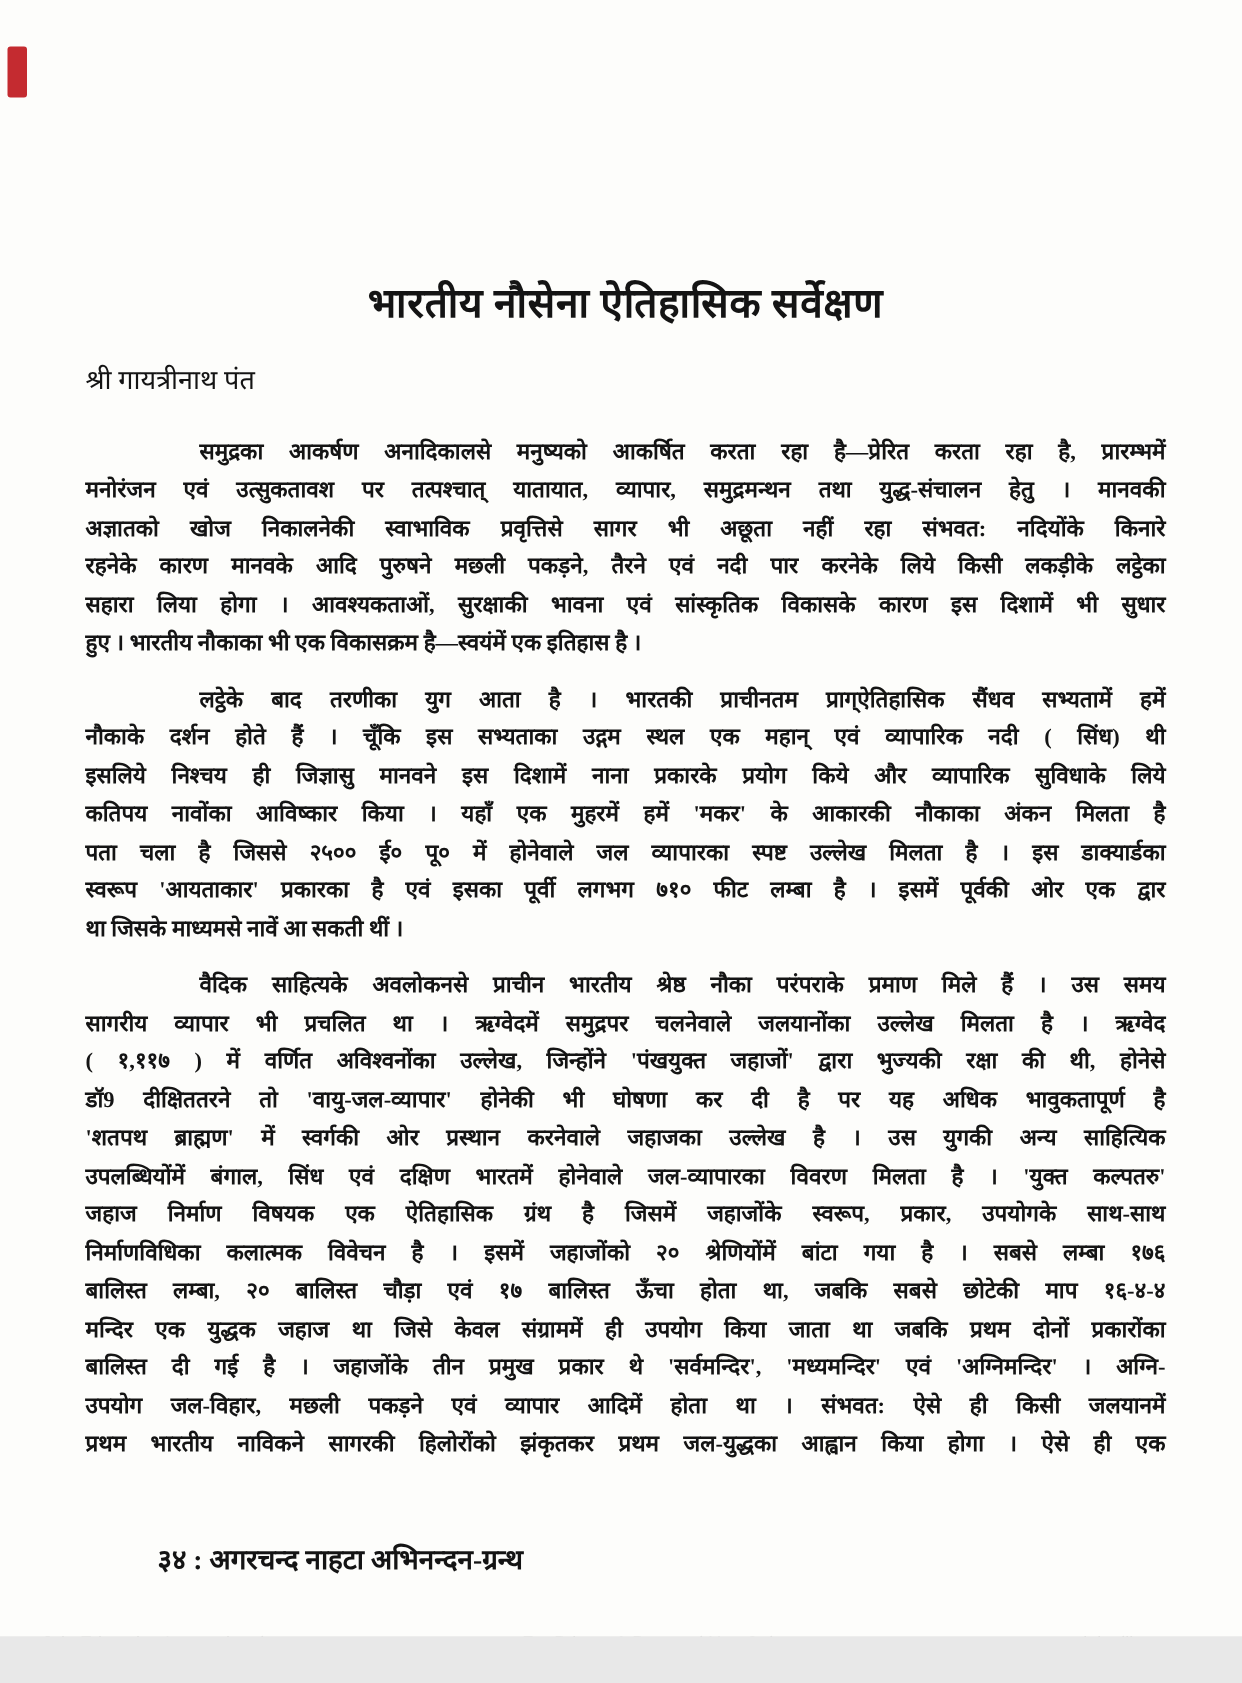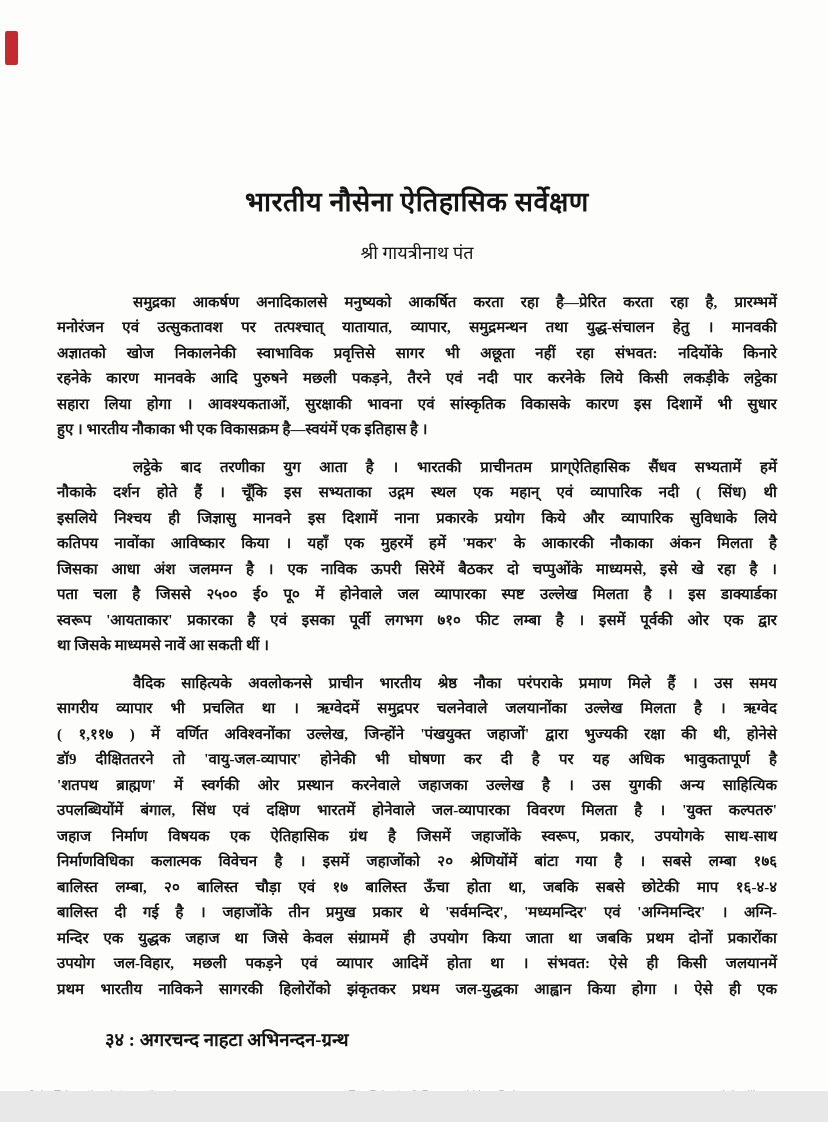--- a/index.html
+++ b/index.html
@@ -28,21 +28,21 @@
     width: 720px;
   }
   .doc-title {
     text-align: center;
     font-size: 27px;
     font-weight: 700;
     letter-spacing: 0.5px;
     line-height: 1.25;
   }
   .doc-author {
-    text-align: center;
+    text-align: left;
     font-size: 18px;
     font-weight: 500;
     margin-top: 20px;
   }
   .body-text {
     margin-top: 26px;
     font-size: 15px;
     font-weight: 700;
     line-height: 25.5px;
   }
@@ -94,37 +94,36 @@
           <div class="line">अज्ञातको  खोज निकालनेकी  स्वाभाविक प्रवृत्तिसे सागर  भी  अछूता  नहीं  रहा संभवत:  नदियोंके  किनारे</div>
           <div class="line">रहनेके कारण मानवके आदि पुरुषने मछली पकड़ने, तैरने एवं नदी पार करनेके लिये किसी  लकड़ीके लट्ठेका</div>
           <div class="line">सहारा लिया होगा । आवश्यकताओं, सुरक्षाकी भावना एवं सांस्कृतिक विकासके कारण इस दिशामें भी सुधार</div>
           <div class="line nojust">हुए । भारतीय नौकाका भी एक विकासक्रम है—स्वयंमें एक इतिहास है ।</div>
         </div>
         <div class="para">
           <div class="line indent">लट्ठेके बाद तरणीका  युग आता है ।  भारतकी  प्राचीनतम  प्राग्ऐतिहासिक  सैंधव  सभ्यतामें हमें</div>
           <div class="line">नौकाके दर्शन होते हैं ।  चूँकि इस सभ्यताका  उद्गम स्थल एक  महान् एवं व्यापारिक नदी  ( सिंध)  थी</div>
           <div class="line">इसलिये निश्चय ही  जिज्ञासु मानवने इस दिशामें नाना प्रकारके  प्रयोग किये और  व्यापारिक सुविधाके लिये</div>
           <div class="line">कतिपय नावोंका आविष्कार किया ।  यहाँ एक मुहरमें हमें 'मकर' के  आकारकी नौकाका अंकन  मिलता है</div>
-          <div class="line">जिसका आधा अंश जलमग्न है ।  एक नाविक ऊपरी सिरेमें बैठकर दो चप्पुओंके माध्यमसे, इसे खे रहा है ।</div>
           <div class="line">पता चला है जिससे २५०० ई० पू० में  होनेवाले जल व्यापारका स्पष्ट  उल्लेख मिलता है ।  इस डाक्यार्डका</div>
           <div class="line">स्वरूप 'आयताकार' प्रकारका है एवं इसका पूर्वी लगभग ७१० फीट लम्बा है ।  इसमें पूर्वकी ओर एक द्वार</div>
           <div class="line nojust">था जिसके माध्यमसे नावें आ सकती थीं ।</div>
         </div>
         <div class="para">
           <div class="line indent">वैदिक साहित्यके  अवलोकनसे प्राचीन भारतीय श्रेष्ठ  नौका परंपराके  प्रमाण मिले हैं ।  उस समय</div>
           <div class="line">सागरीय व्यापार भी  प्रचलित था ।  ऋग्वेदमें समुद्रपर चलनेवाले जलयानोंका उल्लेख मिलता है ।  ऋग्वेद</div>
           <div class="line">( १,११७ ) में वर्णित अविश्वनोंका उल्लेख,  जिन्होंने 'पंखयुक्त जहाजों' द्वारा भुज्यकी रक्षा की थी, होनेसे</div>
           <div class="line">डॉ9 दीक्षिततरने तो  'वायु-जल-व्यापार' होनेकी  भी  घोषणा कर दी है  पर  यह  अधिक  भावुकतापूर्ण है</div>
           <div class="line">'शतपथ ब्राह्मण' में  स्वर्गकी ओर  प्रस्थान करनेवाले  जहाजका  उल्लेख है ।  उस युगकी अन्य  साहित्यिक</div>
           <div class="line">उपलब्धियोंमें बंगाल, सिंध एवं दक्षिण भारतमें होनेवाले जल-व्यापारका विवरण मिलता है । 'युक्त कल्पतरु'</div>
           <div class="line">जहाज  निर्माण विषयक  एक ऐतिहासिक ग्रंथ है  जिसमें  जहाजोंके  स्वरूप,  प्रकार,  उपयोगके  साथ-साथ</div>
           <div class="line">निर्माणविधिका  कलात्मक विवेचन है ।  इसमें जहाजोंको २० श्रेणियोंमें  बांटा गया है ।  सबसे लम्बा १७६</div>
           <div class="line">बालिस्त लम्बा,  २० बालिस्त चौड़ा एवं १७ बालिस्त ऊँचा होता था,  जबकि सबसे छोटेकी  माप १६-४-४</div>
+          <div class="line">मन्दिर एक युद्धक जहाज था जिसे केवल संग्राममें ही उपयोग किया जाता था  जबकि प्रथम दोनों प्रकारोंका</div>
           <div class="line">बालिस्त दी गई है ।  जहाजोंके तीन प्रमुख प्रकार थे 'सर्वमन्दिर', 'मध्यमन्दिर' एवं 'अग्निमन्दिर' । अग्नि-</div>
-          <div class="line">मन्दिर एक युद्धक जहाज था जिसे केवल संग्राममें ही उपयोग किया जाता था  जबकि प्रथम दोनों प्रकारोंका</div>
           <div class="line">उपयोग  जल-विहार,  मछली पकड़ने एवं व्यापार आदिमें होता  था ।  संभवत:  ऐसे ही किसी  जलयानमें</div>
           <div class="line">प्रथम भारतीय नाविकने सागरकी हिलोरोंको झंकृतकर प्रथम जल-युद्धका आह्वान  किया होगा । ऐसे ही एक</div>
         </div>
       </div>
   </div>
 
   <div class="page-footer">३४ : अगरचन्द नाहटा अभिनन्दन-ग्रन्थ</div>
 
   <div class="bottom-bar">
     <span>Jain Education International</span>

